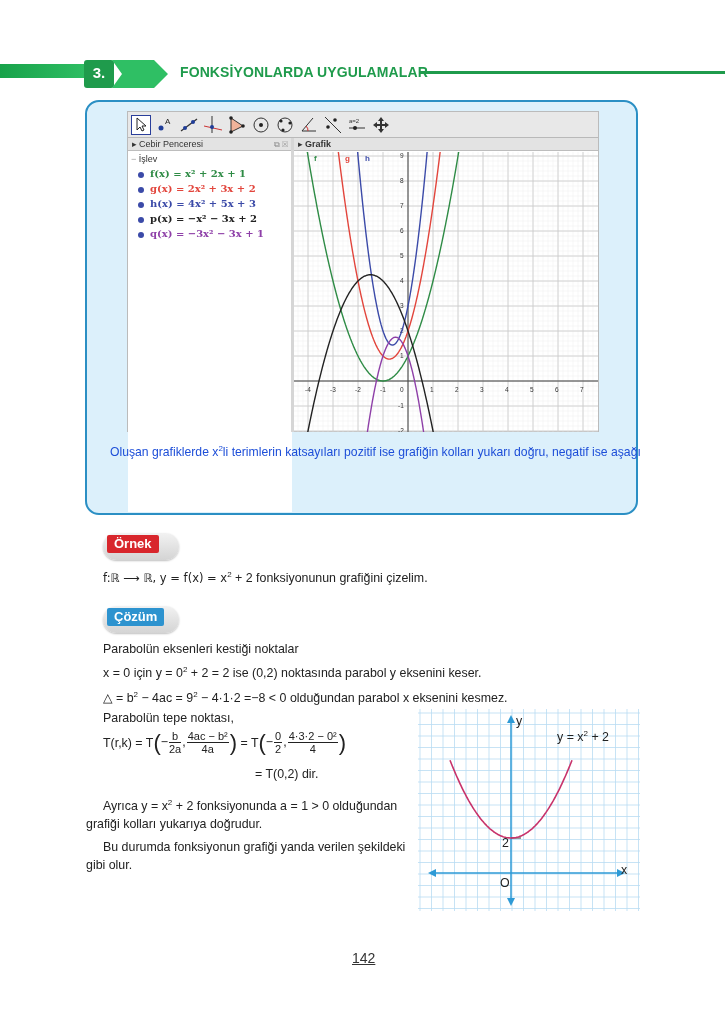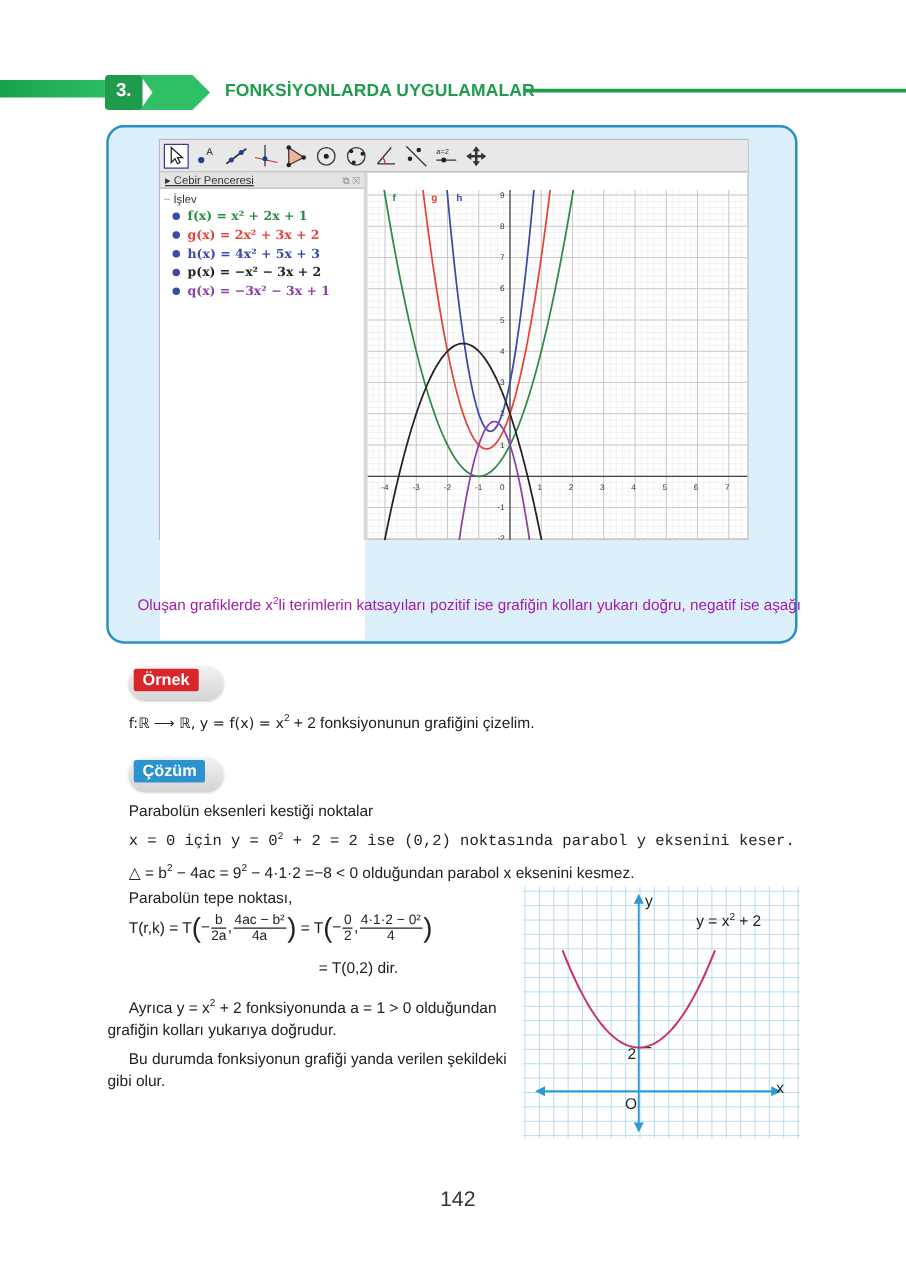--- a/index.html
+++ b/index.html
@@ -23,39 +23,39 @@
   .tool.sel { border: 1.5px solid #2a3e9a; background: #fff; }
   .gg-head { position: absolute; top: 26px; height: 13px; background: #e3e3e3; border-bottom: 1px solid #bdbdbd;
              font-size: 9px; line-height: 13px; color: #333; padding-left: 4px; }
   .gg-alg { position: absolute; left: 0; top: 40px; width: 164px; height: 360px; background: #fff; }
   .alg-group { position: absolute; left: 3px; top: 2px; font-size: 9px; color: #333; }
   .alg-item { position: absolute; left: 10px; font-family: "DejaVu Serif", serif; font-size: 10px; font-weight: bold; white-space: nowrap; }
   .alg-item .dot { display: inline-block; width: 6px; height: 6px; border-radius: 50%; background: #3b4aa8; margin-right: 6px; vertical-align: middle; }
   .gg-split { position: absolute; left: 163px; top: 26px; width: 3px; height: 294px; background: #d6d6d6; }
   .gg-graph { position: absolute; left: 166px; top: 40px; }
 
-  .panel-text { position: absolute; left: 92px; top: 440px; width: 545px; font-size: 12.2px; line-height: 24px; color: #a21caf; margin-top: 32px; }
+  .panel-text { position: absolute; left: 92px; top: 440px; width: 545px; font-size: 12.2px; line-height: 24px; color: #1d4ed8; }
   .panel-text p { white-space: nowrap; }
   .indent { padding-left: 18px; }
   sup { font-size: 8px; vertical-align: 5px; line-height: 0; }
 
   
   .badge-wrap { position: absolute; width: 76px; height: 27px; border-radius: 14px; background: linear-gradient(#f2f2f2,#d4d4d4); box-shadow: 0 1px 2px rgba(0,0,0,0.25); }
   .badge { position: absolute; left: 4px; top: 2px; height: 18px; padding: 0 7px; color: #fff; font-weight: bold; font-size: 13px; line-height: 18px; border-radius: 2px; }
   .badge.red { background: #d8262c; }
   .badge.blue { background: #2d93cf; }
 
   .txt { position: absolute; font-size: 12.4px; color: #222; white-space: nowrap; }
   .math { font-family: "DejaVu Sans", sans-serif; font-size: 11.5px; }
   .frac { display: inline-block; vertical-align: middle; text-align: center; margin: 0 1px; }
   .frac span { display: block; line-height: 12px; font-size: 11px; }
   .frac .num { border-bottom: 1px solid #222; padding: 0 1px; }
   .big-paren { font-size: 22px; font-weight: 200; vertical-align: middle; line-height: 1; }
 
-  .page-num { position: absolute; left: 352px; top: 950px; font-size: 17px; color: #333; }
+  .page-num { position: absolute; left: 352px; top: 950px; font-size: 14px; color: #333; text-decoration: underline; }
 </style>
 </head>
 <body>
 
 <div class="hdr-bar"></div>
 <div class="hdr-num">3.</div>
 <svg class="hdr-arrow" viewBox="0 0 56 28">
   <polygon points="0,0 42,0 56,14 42,28 0,28 10,14" fill="#2fbf64"></polygon>
 </svg>
 <div class="hdr-title">FONKSİYONLARDA UYGULAMALAR</div>
@@ -133,23 +133,26 @@
           <circle cx="8" cy="13" r="2" fill="#222"></circle>
         </svg>
     </div>
     <div class="tool" style="left:243px">
       <svg width="20" height="20">
           <path d="M10 2 L13 6 L11 6 L11 9 L14 9 L14 7 L18 10 L14 13 L14 11 L11 11 L11 14 L13 14 L10 18 L7 14 L9 14 L9 11 L6 11 L6 13 L2 10 L6 7 L6 9 L9 9 L9 6 L7 6 Z" fill="#333"></path>
         </svg>
     </div>
   </div>
 
-  <div class="gg-head" style="left:0; width:163px;text-decoration:underline;">
+  <div class="gg-head" style="left:0; width:163px;">
     <span>▸ </span><span>Cebir Penceresi</span>
     <span style="position:absolute; right:3px; top:0; color:#888; font-size:8px;">⧉ ☒</span>
+  </div>
+  <div class="gg-head" style="left:166px; width:304px;">
+    <span>▸ </span><b>Grafik</b>
   </div>
 
   <div class="gg-alg">
     <div class="alg-group"><span style="color:#999">− </span><span>İşlev</span></div>
     <div class="alg-item" style="top:16px; color:#2e8b45"><span class="dot"></span><span>f(x) = x² + 2x + 1</span></div>
     <div class="alg-item" style="top:31px; color:#e2453c"><span class="dot"></span><span>g(x) = 2x² + 3x + 2</span></div>
     <div class="alg-item" style="top:46px; color:#3b4aa8"><span class="dot"></span><span>h(x) = 4x² + 5x + 3</span></div>
     <div class="alg-item" style="top:61px; color:#222"><span class="dot"></span><span>p(x) = −x² − 3x + 2</span></div>
     <div class="alg-item" style="top:76px; color:#8e3fa8"><span class="dot"></span><span>q(x) = −3x² − 3x + 1</span></div>
   </div>
@@ -341,38 +344,38 @@
 </div>
 <div class="txt" style="left:103px; top:571px;">
   <span class="math">f:ℝ ⟶ ℝ, y = f(x) = x</span><sup>2</sup><span> + 2 fonksiyonunun grafiğini çizelim.</span>
 </div>
 
 <div class="badge-wrap" style="left:103px; top:606px;">
   <div class="badge blue">Çözüm</div>
 </div>
 
 <div class="txt" style="left:103px; top:642px;">Parabolün eksenleri kestiği noktalar</div>
-<div class="txt" style="left:103px; top:666px;font-family:Liberation Mono, monospace;">
+<div class="txt" style="left:103px; top:666px;">
   <span>x = 0 için y = 0</span><sup>2</sup><span> + 2 = 2  ise  (0,2) noktasında parabol y eksenini keser.</span>
 </div>
 <div class="txt" style="left:103px; top:690px;">
   <span>△ = b</span><sup>2</sup><span> − 4ac = 9</span><sup>2</sup><span> − 4·1·2 =−8 &lt; 0 olduğundan parabol x eksenini kesmez.</span>
 </div>
 <div class="txt" style="left:103px; top:711px;">Parabolün tepe noktası,</div>
 
 <div class="txt" style="left:103px; top:730px; height:30px;">
   <span style="vertical-align:middle">T(r,k) = T</span><span class="big-paren">(</span>−<span class="frac"><span class="num">b</span><span>2a</span></span>,<span class="frac"><span class="num">4ac − b²</span><span>4a</span></span><span class="big-paren">)</span>
-  <span style="vertical-align:middle">= T</span><span class="big-paren">(</span>−<span class="frac"><span class="num">0</span><span>2</span></span>,<span class="frac"><span class="num">4·1·2 − 0²</span><span>4</span></span><span class="big-paren">)</span>
+  <span style="vertical-align:middle">= T</span><span class="big-paren">(</span>−<span class="frac"><span class="num">0</span><span>2</span></span>,<span class="frac"><span class="num">4·3·2 − 0²</span><span>4</span></span><span class="big-paren">)</span>
 </div>
 <div class="txt" style="left:255px; top:767px;">= T(0,2) dir.</div>
 
 <div class="txt" style="left:103px; top:799px;text-align:right;">
   <span>Ayrıca y = x</span><sup>2</sup><span> + 2 fonksiyonunda a = 1 &gt; 0 olduğundan</span>
 </div>
-<div class="txt" style="left:86px; top:817px;">grafiğin kolları yukarıya doğrudur.</div>
+<div class="txt" style="left:86px; top:817px;">grafiği kolları yukarıya doğrudur.</div>
 <div class="txt" style="left:103px; top:840px;">Bu durumda fonksiyonun grafiği yanda verilen şekildeki</div>
 <div class="txt" style="left:86px; top:858px;">gibi olur.</div>
 
 <svg style="position:absolute; left:418px; top:709px;" width="222" height="202" viewBox="0 0 222 202" id="sketch">
     <line x1="2" y1="0" x2="2" y2="202" stroke="#b9dcf2" stroke-width="0.8"></line>
     <line x1="13.5" y1="0" x2="13.5" y2="202" stroke="#b9dcf2" stroke-width="0.8"></line>
     <line x1="25" y1="0" x2="25" y2="202" stroke="#b9dcf2" stroke-width="0.8"></line>
     <line x1="36.5" y1="0" x2="36.5" y2="202" stroke="#b9dcf2" stroke-width="0.8"></line>
     <line x1="48" y1="0" x2="48" y2="202" stroke="#b9dcf2" stroke-width="0.8"></line>
     <line x1="59.5" y1="0" x2="59.5" y2="202" stroke="#b9dcf2" stroke-width="0.8"></line>

